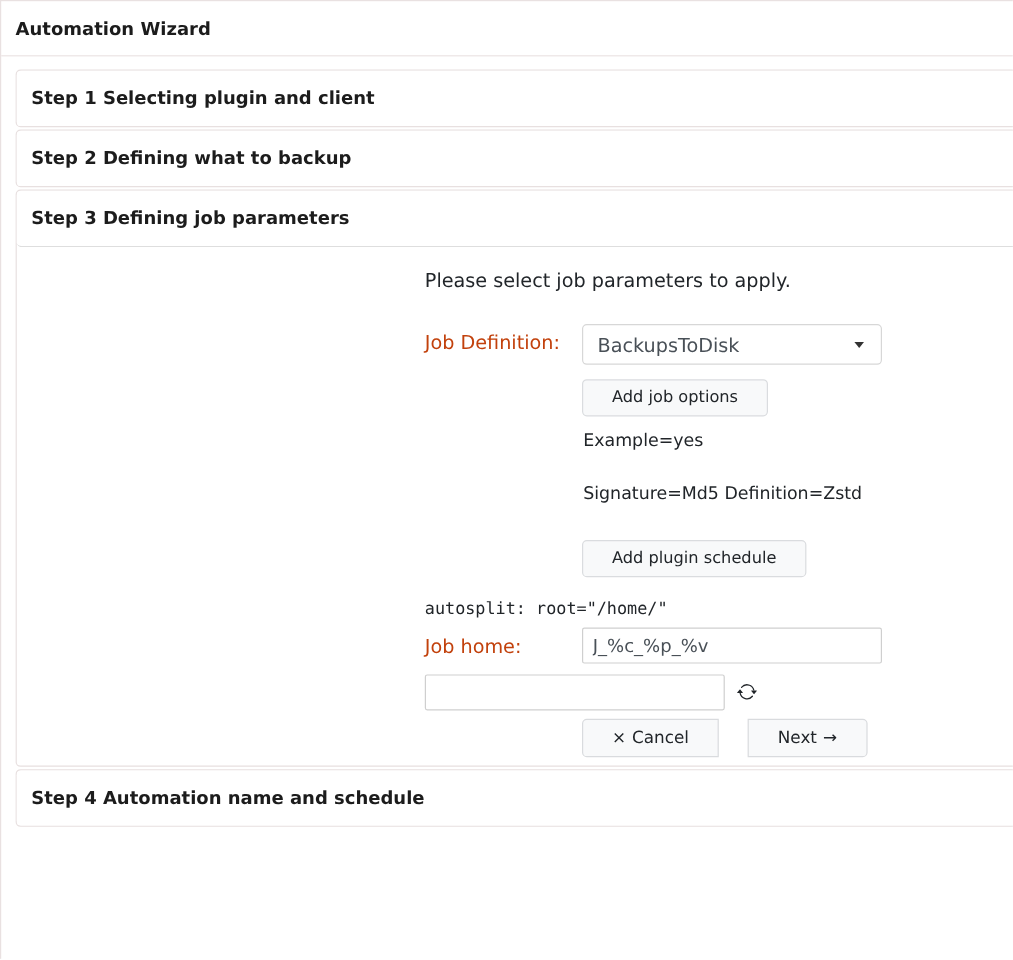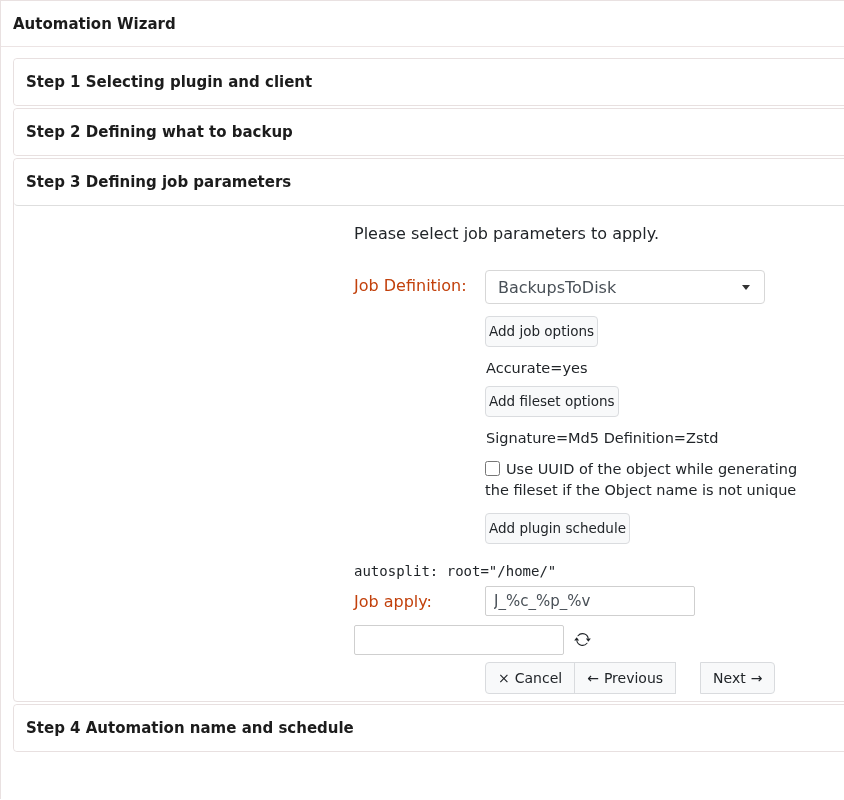--- a/index.html
+++ b/index.html
@@ -54,21 +54,21 @@
   .form-label {
     width: 124px;
     margin-right: 7px;
     flex: none;
     font-size: 16px;
     line-height: 21px;
     color: #c2410c;
     padding-top: 5px;
   }
   .select-box {
-    width: 280px;
+    width: 250px;
     height: 34px;
     box-sizing: border-box;
     border: 1px solid #d7d7d7;
     border-radius: 4px;
     background: #fff;
     display: flex;
     align-items: center;
     padding: 0 12px;
     font-size: 16px;
     color: #495057;
@@ -81,21 +81,21 @@
     width: 0; height: 0;
     border-left: 4.5px solid transparent;
     border-right: 4.5px solid transparent;
     border-top: 5.5px solid #333;
   }
   .btn-sm {
     display: inline-block;
     background: #f8f9fa;
     border: 1px solid #dadcdf;
     border-radius: 4px;
-    padding: 7px 3px;
+    padding: 7px 24px;
     font-family: "DejaVu Sans", sans-serif;
     font-size: 13.5px;
     line-height: 15px;
     color: #212529;
     cursor: pointer;
   }
   .mt12 { margin-top: 12px; }
   .mt13 { margin-top: 13px; }
   .mt10 { margin-top: 10px; }
   .mt9  { margin-top: 9px; }
@@ -120,21 +120,21 @@
     vertical-align: -2px;
   }
   .mono-value {
     font-family: "DejaVu Sans Mono", monospace;
     font-size: 14px;
     line-height: 17px;
     color: #212529;
     padding-top: 6px;
   }
   .text-input {
-    width: 210px;
+    width: 250px;
     height: 30px;
     box-sizing: border-box;
     border: 1px solid #cfcfcf;
     border-radius: 2px;
     padding: 4px 8px;
     font-family: "DejaVu Sans", sans-serif;
     font-size: 15px;
     color: #495057;
     background: #fff;
     outline: none;
@@ -143,21 +143,21 @@
     margin-left: 10px;
     margin-top: 6px;
     cursor: pointer;
     display: inline-flex;
     color: #212529;
   }
   .btn-group { display: inline-flex; }
   .btn-group .btn-nav {
     background: #f8f9fa;
     border: 1px solid #d9dbde;
-    padding: 7px 12px;
+    padding: 7px 24px;
     font-family: "DejaVu Sans", sans-serif;
     font-size: 14px;
     line-height: 16px;
     color: #212529;
     cursor: pointer;
     margin-left: -1px;
     border-radius: 0;
   }
   .btn-group .btn-nav:first-child { border-radius: 4px 0 0 4px; margin-left: 0; }
   .btn-group .btn-nav:last-child  { border-radius: 0 4px 4px 0; margin-left: 24px; }
@@ -193,69 +193,64 @@
           </div>
         </div>
 
         <div class="form-row mt12">
           <div class="form-label"></div>
           <button class="btn-sm">Add job options</button>
         </div>
 
         <div class="form-row mt13">
           <div class="form-label"></div>
-          <div class="opt-text">Accurate=yes</div>
+          <div class="opt-text">Example=yes</div>
         </div>
 
         <div class="form-row mt10">
           <div class="form-label"></div>
-          <button class="btn-sm">Add fileset options</button>
         </div>
 
         <div class="form-row mt13">
           <div class="form-label"></div>
           <div class="opt-text">Signature=Md5 Definition=Zstd</div>
         </div>
 
         <div class="form-row mt13">
           <div class="form-label"></div>
-          <label class="check-row">
-            <input type="checkbox" style=""><span>Use UUID of the object while generating the fileset if the Object name is not unique</span>
-          </label>
         </div>
 
         <div class="form-row mt12">
           <div class="form-label"></div>
           <button class="btn-sm">Add plugin schedule</button>
         </div>
 
         <div class="form-row mt13">
           <div class="mono-value">autosplit: root="/home/"</div>
         </div>
 
         <div class="form-row mt6">
-          <div class="form-label">Job apply:</div>
+          <div class="form-label">Job home:</div>
           <input class="text-input" type="text" value="J_%c_%p_%v" style="">
         </div>
 
         <div class="form-row mt9">
           <input class="text-input" type="text" value="" style="">
           <span class="refresh-btn">
             <svg width="17" height="17" viewBox="0 0 16 16" fill="currentColor" xmlns="http://www.w3.org/2000/svg">
               <path d="M11.534 7h3.932a.25.25 0 0 1 .192.41l-1.966 2.36a.25.25 0 0 1-.384 0l-1.966-2.36a.25.25 0 0 1 .192-.41zm-11 2h3.932a.25.25 0 0 0 .192-.41L2.692 6.23a.25.25 0 0 0-.384 0L.342 8.59A.25.25 0 0 0 .534 9z"></path>
               <path d="M8 3c-1.552 0-2.94.707-3.857 1.818a.5.5 0 1 1-.771-.636A6.002 6.002 0 0 1 13.917 7H12.9A5.002 5.002 0 0 0 8 3zM3.1 9a5.002 5.002 0 0 0 8.757 2.182.5.5 0 1 1 .771.636A6.002 6.002 0 0 1 2.083 9H3.1z"></path>
             </svg>
           </span>
         </div>
 
         <div class="form-row mt7">
           <div class="form-label"></div>
           <div class="btn-group">
             <button class="btn-nav"><span class="btn-ico">×</span><span>Cancel</span></button>
-            <button class="btn-nav"><span class="btn-ico">←</span><span>Previous</span></button>
             <button class="btn-nav"><span>Next</span><span class="btn-ico" style="margin:0 0 0 5px;">→</span></button>
           </div>
         </div>
 
       </div>
     </div>
 
     <div class="card">
       <div class="card-header">Step 4 Automation name and schedule</div>
     </div>

